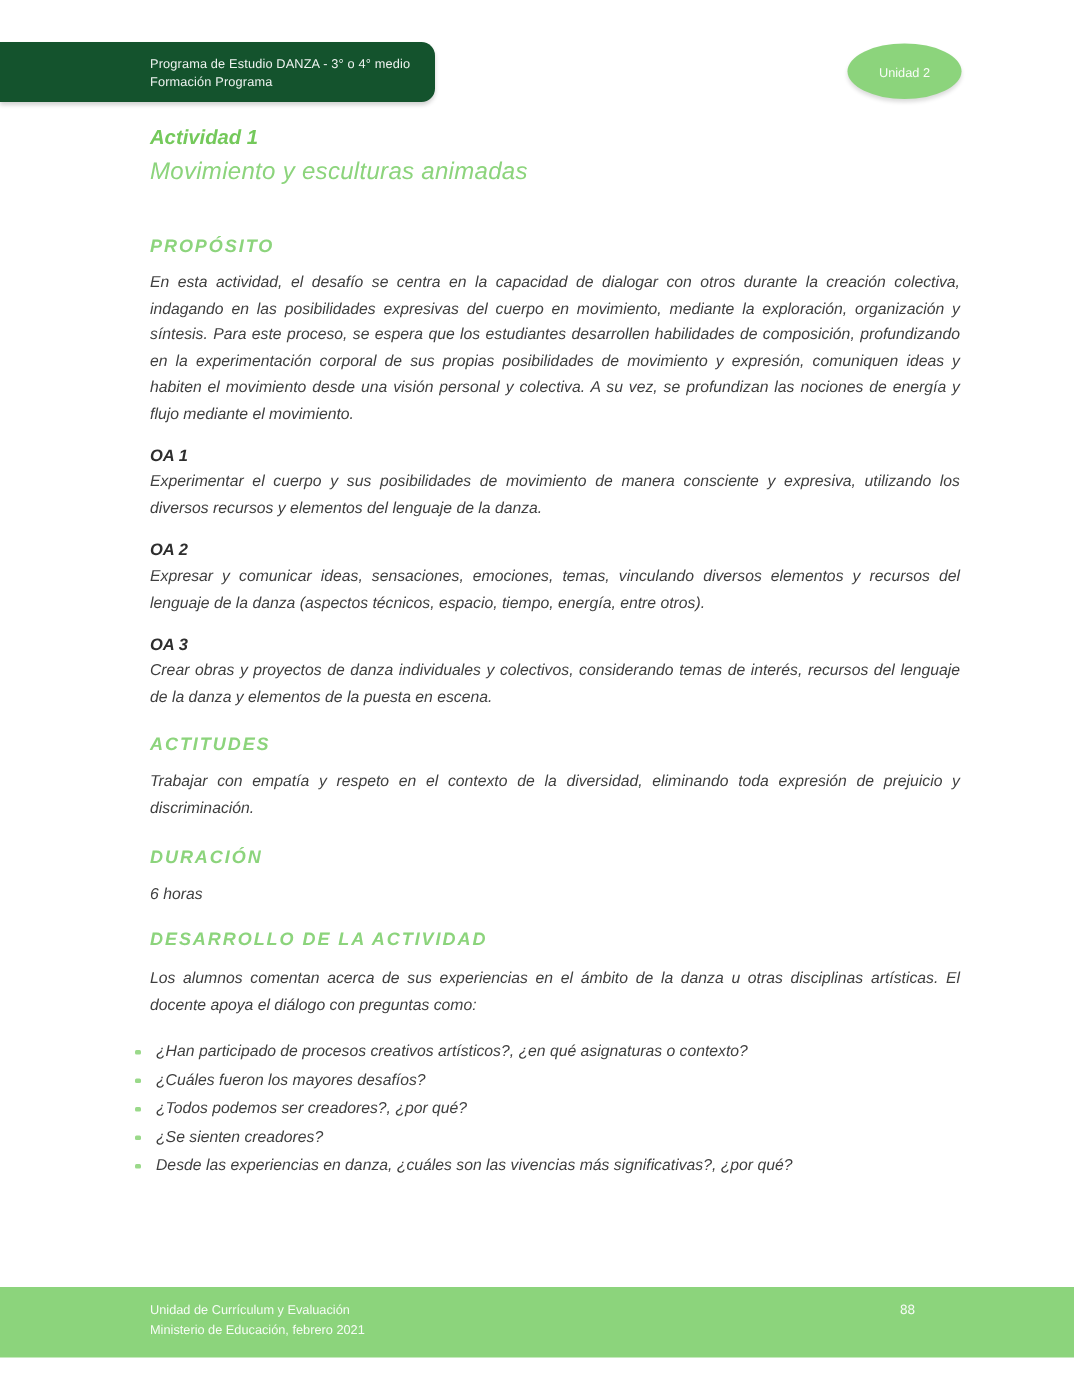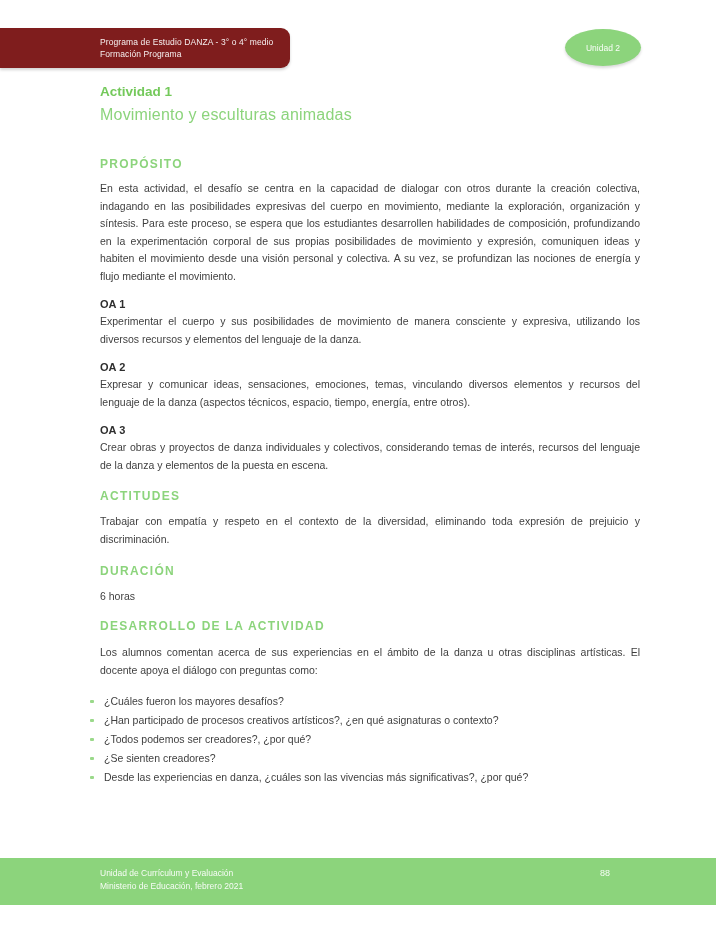--- a/index.html
+++ b/index.html
@@ -3,35 +3,35 @@
 <meta charset="utf-8">
 <style>
   * { margin:0; padding:0; box-sizing:border-box; }
   html,body { width:720px; height:932px; background:#ffffff; }
   body { font-family:"Liberation Sans","DejaVu Sans",sans-serif; position:relative; overflow:hidden; }
   .page { position:absolute; inset:0; background:#fff; }
 
   
   .header-band {
     position:absolute; left:0; top:28px; width:290px; height:40px;
-    background:#7f1d1d; border-radius:0 9px 9px 0;
+    background:#14532d; border-radius:0 9px 9px 0;
     box-shadow:0 2px 3px rgba(0,0,0,.18);
     padding:8px 10px 0 100px; color:rgba(255,255,255,.93);
     font-size:8.5px; line-height:12px; letter-spacing:.1px;
   }
   .unit-pill {
     position:absolute; left:565px; top:29px; width:76px; height:37px;
     background:#8CD47C; border-radius:50%;
     box-shadow:0 2px 3px rgba(0,0,0,.15);
     display:flex; align-items:center; justify-content:center;
     color:rgba(255,255,255,.95); font-size:8.5px;
   }
 
   
-  .content { position:absolute; left:100px; top:80px; width:540px; }
+  .content { position:absolute; left:100px; top:80px; width:540px;font-style:italic; }
   h1 { font-size:13.5px; font-weight:700; color:#74C95B; margin-top:4px; line-height:16px; }
   h2 { font-size:16px; font-weight:400; color:#8CD47C; margin-top:5px; line-height:20px; letter-spacing:.2px; }
   h3 { font-size:12px; font-weight:700; color:#8CD47C; letter-spacing:1.3px; line-height:12px; }
   p  { font-size:10.5px; line-height:17.5px; color:#3f3f3f; text-align:justify; }
 
   .h-proposito  { margin-top:33px; margin-bottom:10px; }
   .h-objetivos  { margin-top:23px; }
   .oa-label     { margin-top:12px; font-size:11px; font-weight:700; color:#2e2e2e; line-height:15px; }
   .oa-text      { line-height:18px; }
   .h-actitudes  { margin-top:16px; margin-bottom:10px; }
@@ -100,22 +100,22 @@
     <h3 class="h-actitudes">ACTITUDES</h3>
     <p class="p-actitudes">Trabajar con empatía y respeto en el contexto de la diversidad, eliminando toda expresión de prejuicio y discriminación.</p>
 
     <h3 class="h-duracion">DURACIÓN</h3>
     <p class="p-duracion">6 horas</p>
 
     <h3 class="h-desarrollo">DESARROLLO DE LA ACTIVIDAD</h3>
     <p class="p-intro">Los alumnos comentan acerca de sus experiencias en el ámbito de la danza u otras disciplinas artísticas. El docente apoya el diálogo con preguntas como:</p>
 
     <ul class="questions">
+      <li><span class="bullet-marker"></span><span>¿Han participado de procesos creativos artísticos?, ¿en qué asignaturas o contexto?</span></li>
       <li><span class="bullet-marker"></span><span>¿Cuáles fueron los mayores desafíos?</span></li>
-      <li><span class="bullet-marker"></span><span>¿Han participado de procesos creativos artísticos?, ¿en qué asignaturas o contexto?</span></li>
       <li><span class="bullet-marker"></span><span>¿Todos podemos ser creadores?, ¿por qué?</span></li>
       <li><span class="bullet-marker"></span><span>¿Se sienten creadores?</span></li>
       <li><span class="bullet-marker"></span><span>Desde las experiencias en danza, ¿cuáles son las vivencias más significativas?, ¿por qué?</span></li>
     </ul>
 
   </main>
 
   <footer class="footer-band">
     <div>Unidad de Currículum y Evaluación</div>
     <div>Ministerio de Educación, febrero 2021</div>

